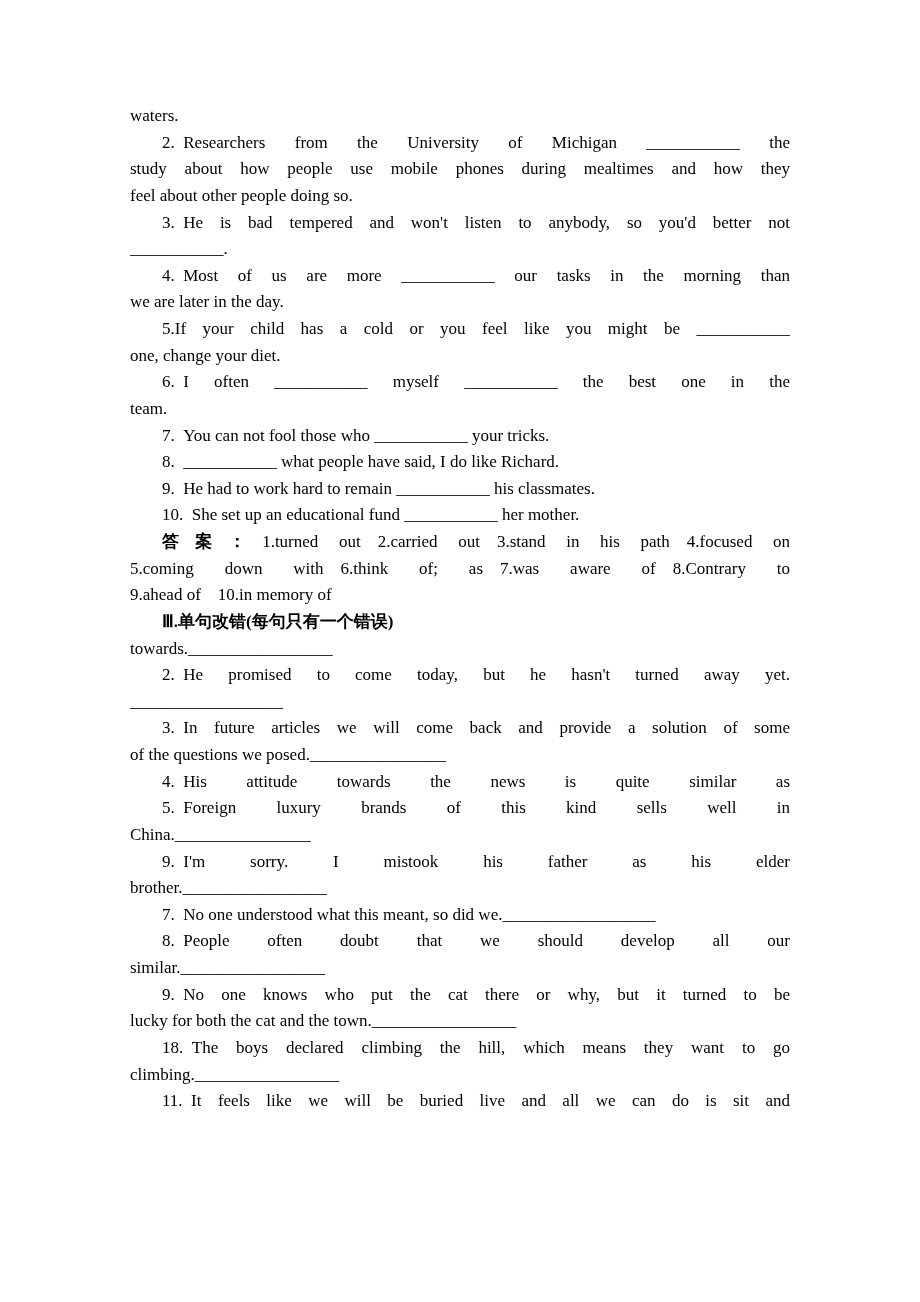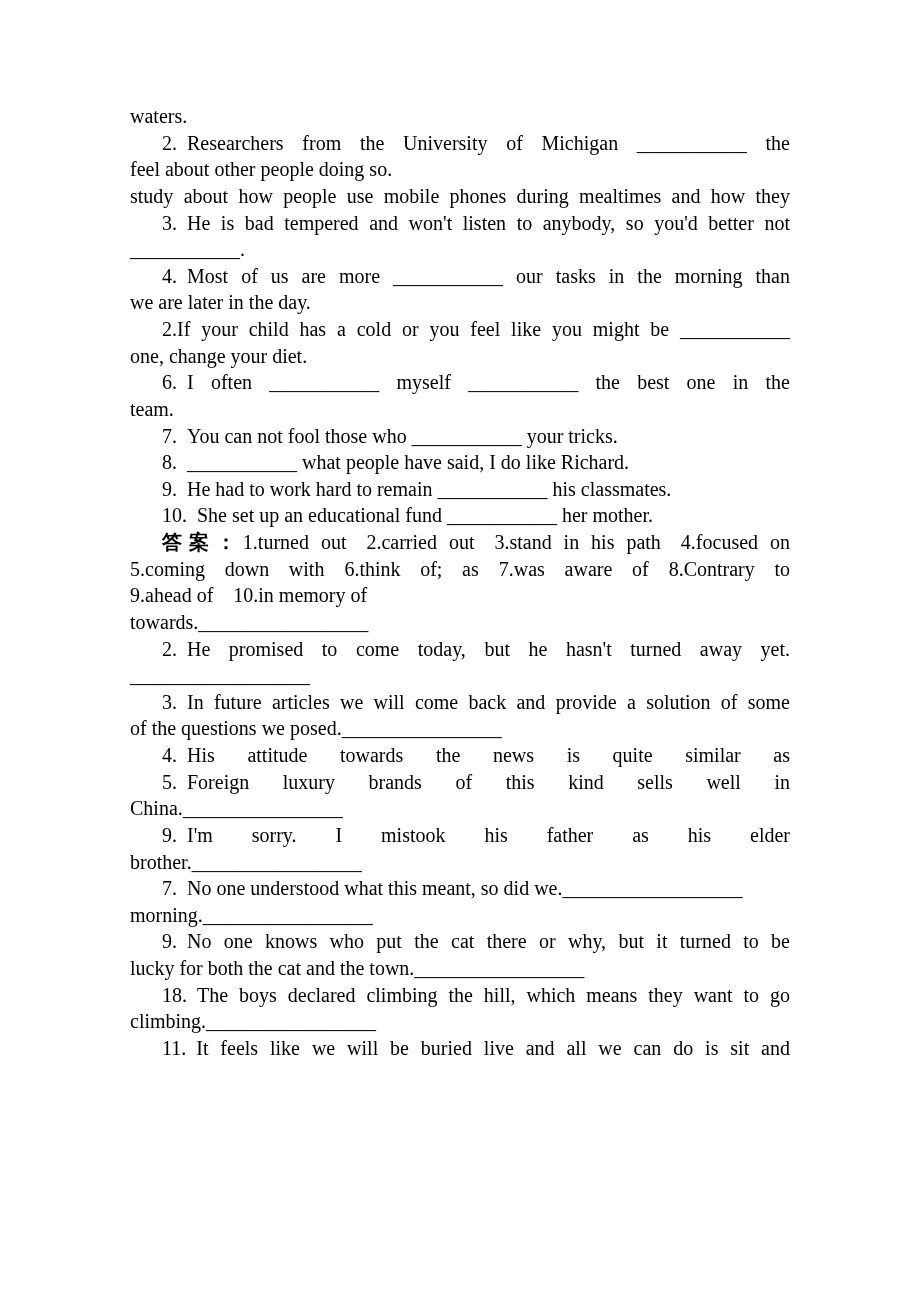--- a/index.html
+++ b/index.html
@@ -5,21 +5,21 @@
   html, body { margin: 0; padding: 0; background: #ffffff; }
   body { width: 920px; height: 1302px; overflow: hidden; }
   .doc {
     box-sizing: border-box;
     width: 920px;
     height: 1302px;
     padding: 103px 130px 0 130px;
     background: #ffffff;
     color: #000000;
     font-family: "Liberation Serif", "DejaVu Serif", serif;
-    font-size: 20px;
+    font-size: 17px;
   }
   .ln {
     height: 26.64px;
     line-height: 26.64px;
     white-space: nowrap;
     overflow: hidden;
     text-align: left;
   }
   .j {
     text-align: justify;
@@ -30,47 +30,49 @@
     font-family: Liberation Serif, serif;
     font-weight: bold;
   }
 </style>
 </head>
 <body>
 
 <div class="doc">
   <div class="ln">waters.</div>
   <div class="ln j i">2. Researchers from the University of Michigan ___________ the</div>
+  <div class="ln j">study about how people use mobile phones during mealtimes and how they</div>
   <div class="ln">feel about other people doing so.</div>
-  <div class="ln j">study about how people use mobile phones during mealtimes and how they</div>
   <div class="ln j i">3. He is bad tempered and won't listen to anybody, so you'd better not</div>
   <div class="ln">___________.</div>
   <div class="ln j i">4. Most of us are more ___________ our tasks in the morning than</div>
   <div class="ln">we are later in the day.</div>
-  <div class="ln j i">2.If your child has a cold or you feel like you might be ___________</div>
+  <div class="ln j i">5.If your child has a cold or you feel like you might be ___________</div>
   <div class="ln">one, change your diet.</div>
   <div class="ln j i">6. I often ___________ myself ___________ the best one in the</div>
   <div class="ln">team.</div>
   <div class="ln i">7. You can not fool those who ___________ your tricks.</div>
   <div class="ln i">8. ___________ what people have said, I do like Richard.</div>
   <div class="ln i">9. He had to work hard to remain ___________ his classmates.</div>
   <div class="ln i">10. She set up an educational fund ___________ her mother.</div>
   <div class="ln j i"><span class="hei">答案：</span><span>1.turned out  2.carried out  3.stand in his path  4.focused on</span></div>
   <div class="ln j">5.coming down with  6.think of; as  7.was aware of  8.Contrary to</div>
   <div class="ln">9.ahead of  10.in memory of</div>
+  <div class="ln i hei">Ⅲ.单句改错(每句只有一个错误)</div>
   <div class="ln">towards._________________</div>
   <div class="ln j i">2. He promised to come today, but he hasn't turned away yet.</div>
   <div class="ln">__________________</div>
   <div class="ln j i">3. In future articles we will come back and provide a solution of some</div>
   <div class="ln">of the questions we posed.________________</div>
   <div class="ln j i">4. His attitude towards the news is quite similar as</div>
   <div class="ln j i">5. Foreign luxury brands of this kind sells well in</div>
   <div class="ln">China.________________</div>
   <div class="ln j i">9. I'm sorry. I mistook his father as his elder</div>
   <div class="ln">brother._________________</div>
   <div class="ln i">7. No one understood what this meant, so did we.__________________</div>
-  <div class="ln">morning._________________</div>
+  <div class="ln j i">8. People often doubt that we should develop all our</div>
+  <div class="ln">similar._________________</div>
   <div class="ln j i">9. No one knows who put the cat there or why, but it turned to be</div>
   <div class="ln">lucky for both the cat and the town._________________</div>
   <div class="ln j i">18. The boys declared climbing the hill, which means they want to go</div>
   <div class="ln">climbing._________________</div>
   <div class="ln j i">11. It feels like we will be buried live and all we can do is sit and</div>
 </div>
 
 </body></html>

